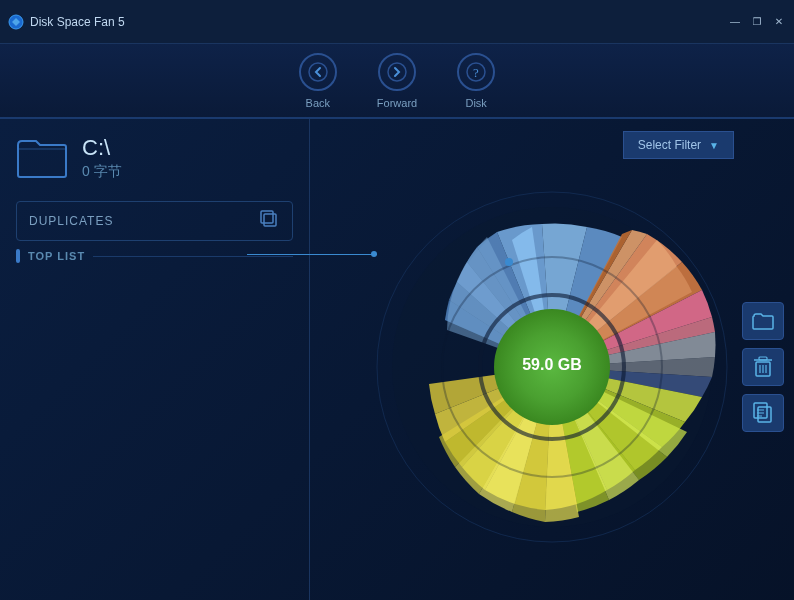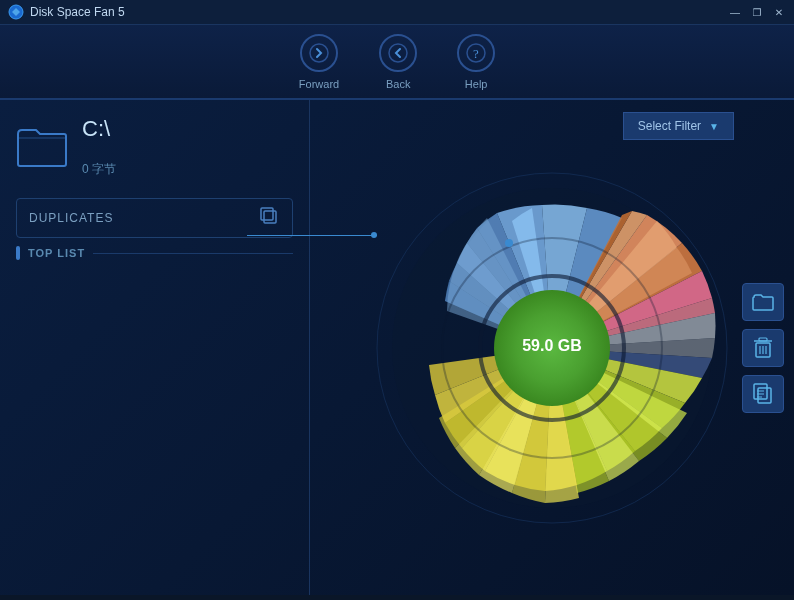--- a/index.html
+++ b/index.html
@@ -9,21 +9,21 @@
       overflow: hidden;
       font-family: 'Segoe UI', Arial, sans-serif;
       background: #0a1628;
       color: #a0c4e8;
       position: relative;
     }
 
     
     #title-bar {
       width: 100%;
-      height: 25px;
+      height: 44px;
       background: #0d1f3c;
       display: flex;
       align-items: center;
       justify-content: space-between;
       padding: 0 8px;
       border-bottom: 1px solid #1a3560;
     }
     #title-left {
       display: flex;
       align-items: center;
@@ -123,23 +123,23 @@
       width: 52px;
       height: 42px;
     }
     #path-info {}
     #path-label {
       font-size: 22px;
       color: #c8e4f8;
       font-weight: 300;
     }
     #path-size {
-      font-size: 12px;
+      font-size: 14px;
       color: #5a8ab0;
-      margin-top: 19px;
+      margin-top: 2px;
     }
 
     
     #top-list-section {
       flex: 1;
       margin-top: 8px;
     }
     #top-list-header {
       display: flex;
       align-items: center;
@@ -288,42 +288,42 @@
     <span class="win-ctrl">❐</span>
     <span class="win-ctrl">✕</span>
   </div>
 </div>
 
 <div id="toolbar">
   <div class="toolbar-item">
     <div class="toolbar-icon">
       <svg width="20" height="20" viewBox="0 0 20 20">
           <circle cx="10" cy="10" r="9" fill="none" stroke="#2a5090" stroke-width="1.5"></circle>
-          <polyline points="8,6 12,10 8,14" fill="none" stroke="#4a90d9" stroke-width="2" stroke-linecap="round"></polyline>
-        </svg>
-    </div>
-    <span class="toolbar-label">Forward</span>
+          <polyline points="12,6 8,10 12,14" fill="none" stroke="#4a90d9" stroke-width="2" stroke-linecap="round"></polyline>
+        </svg>
+    </div>
+    <span class="toolbar-label">Back</span>
   </div>
   <div class="toolbar-item">
     <div class="toolbar-icon">
       <svg width="20" height="20" viewBox="0 0 20 20">
           <circle cx="10" cy="10" r="9" fill="none" stroke="#2a5090" stroke-width="1.5"></circle>
-          <polyline points="12,6 8,10 12,14" fill="none" stroke="#4a90d9" stroke-width="2" stroke-linecap="round"></polyline>
-        </svg>
-    </div>
-    <span class="toolbar-label">Back</span>
+          <polyline points="8,6 12,10 8,14" fill="none" stroke="#4a90d9" stroke-width="2" stroke-linecap="round"></polyline>
+        </svg>
+    </div>
+    <span class="toolbar-label">Forward</span>
   </div>
   <div class="toolbar-item">
     <div class="toolbar-icon">
       <svg width="20" height="20" viewBox="0 0 20 20">
           <circle cx="10" cy="10" r="9" fill="none" stroke="#2a5090" stroke-width="1.5"></circle>
           <text x="10" y="15" text-anchor="middle" fill="#4a90d9" font-size="13" font-family="serif">?</text>
         </svg>
     </div>
-    <span class="toolbar-label">Help</span>
+    <span class="toolbar-label">Disk</span>
   </div>
 </div>
 
 <div id="main">
 
   <div id="left-panel">
 
     <div id="path-section">
       <svg id="folder-icon-large" viewBox="0 0 52 42">
         <path d="M2 8 Q2 4 6 4 L20 4 L24 8 L48 8 Q50 8 50 10 L50 38 Q50 40 48 40 L4 40 Q2 40 2 38 Z" fill="none" stroke="#3a7ac8" stroke-width="2"></path>

